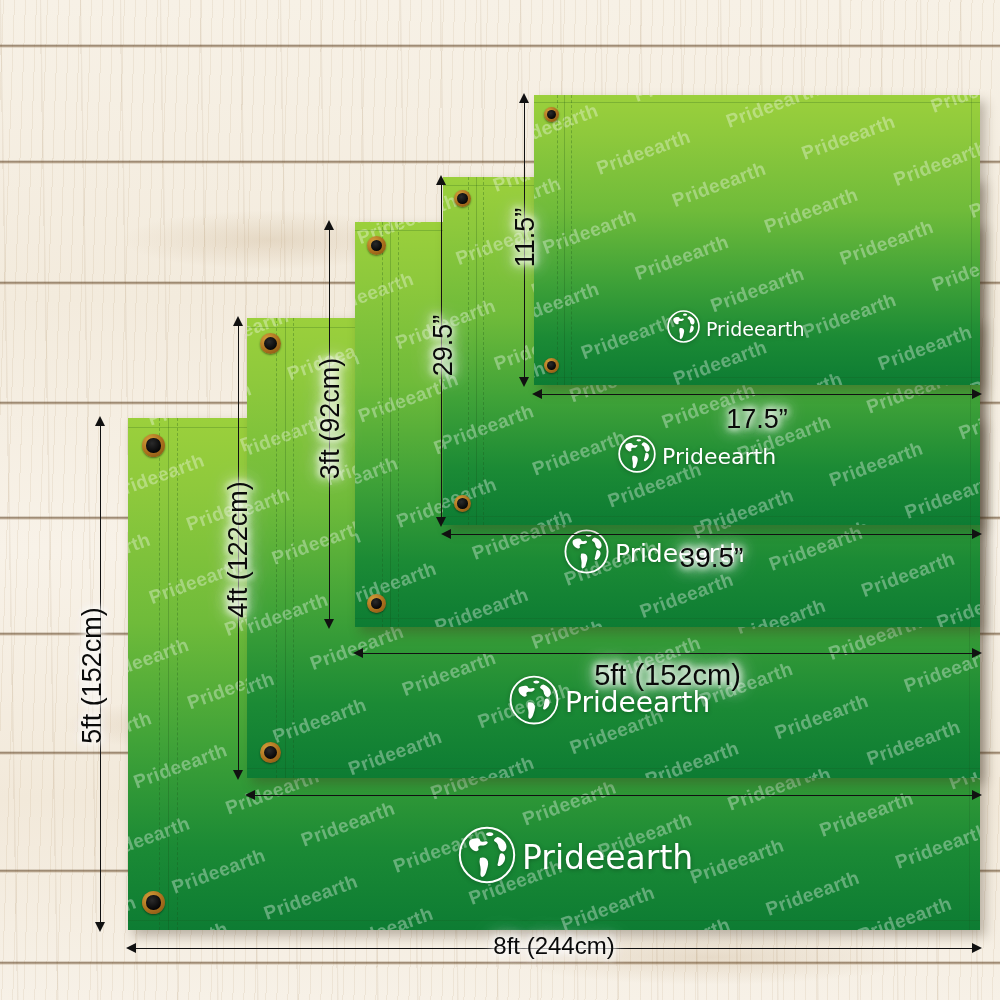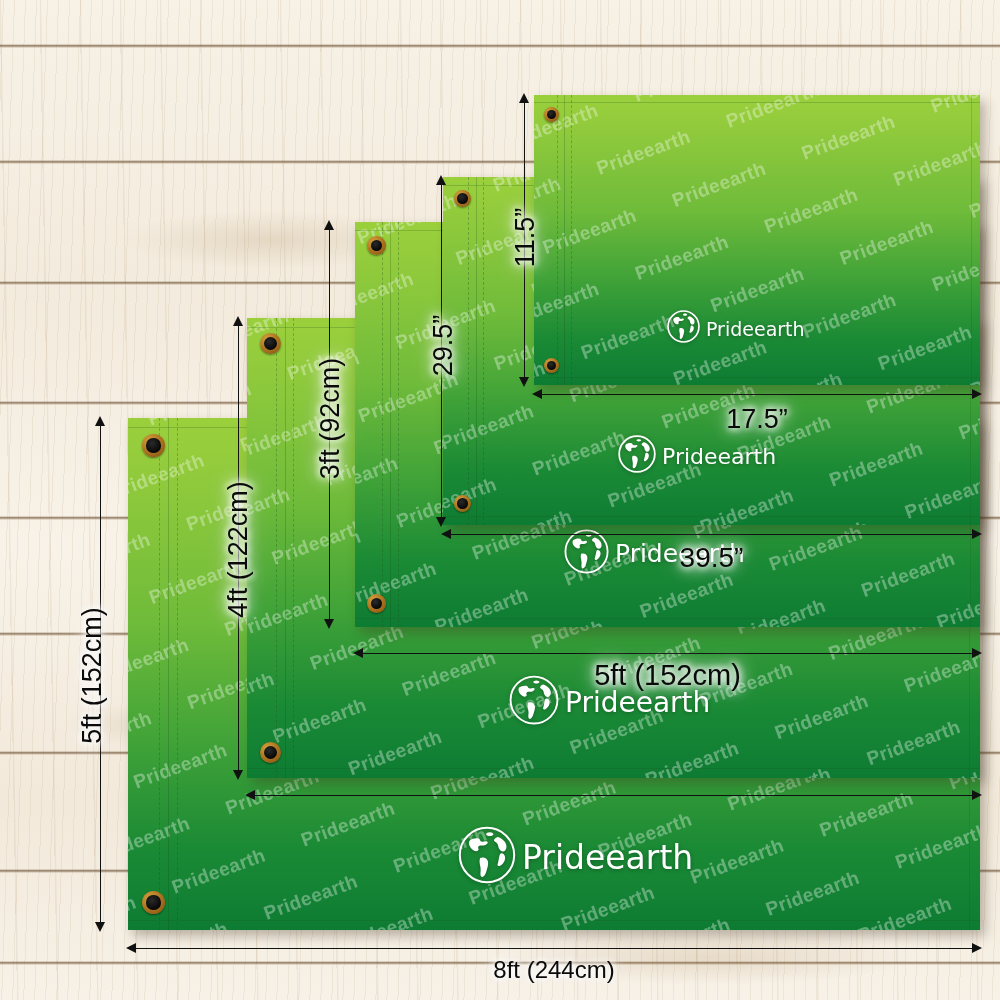--- a/index.html
+++ b/index.html
@@ -470,15 +470,15 @@
     <div class="dim-line-h" style="left:5px;top:0;width:723px"></div>
     <div class="arw arw-lf" style="left:-2px;top:-5px"></div>
     <div class="arw arw-rt" style="left:725px;top:-5px"></div>
   </div>
 
   <div class="dim" style="left:128px;top:948px;width:852px;">
     <div class="dim-line-h" style="left:5px;top:0;width:842px"></div>
     <div class="arw arw-lf" style="left:-2px;top:-5px"></div>
     <div class="arw arw-rt" style="left:844px;top:-5px"></div>
   </div>
-  <div class="dim-label" style="left:128px;top:956px;width:852px;text-align:center;font-size:24px;">8ft (244cm)</div>
+  <div class="dim-label" style="left:128px;top:932px;width:852px;text-align:center;font-size:24px;">8ft (244cm)</div>
 
 </div>
 
 </body></html>

